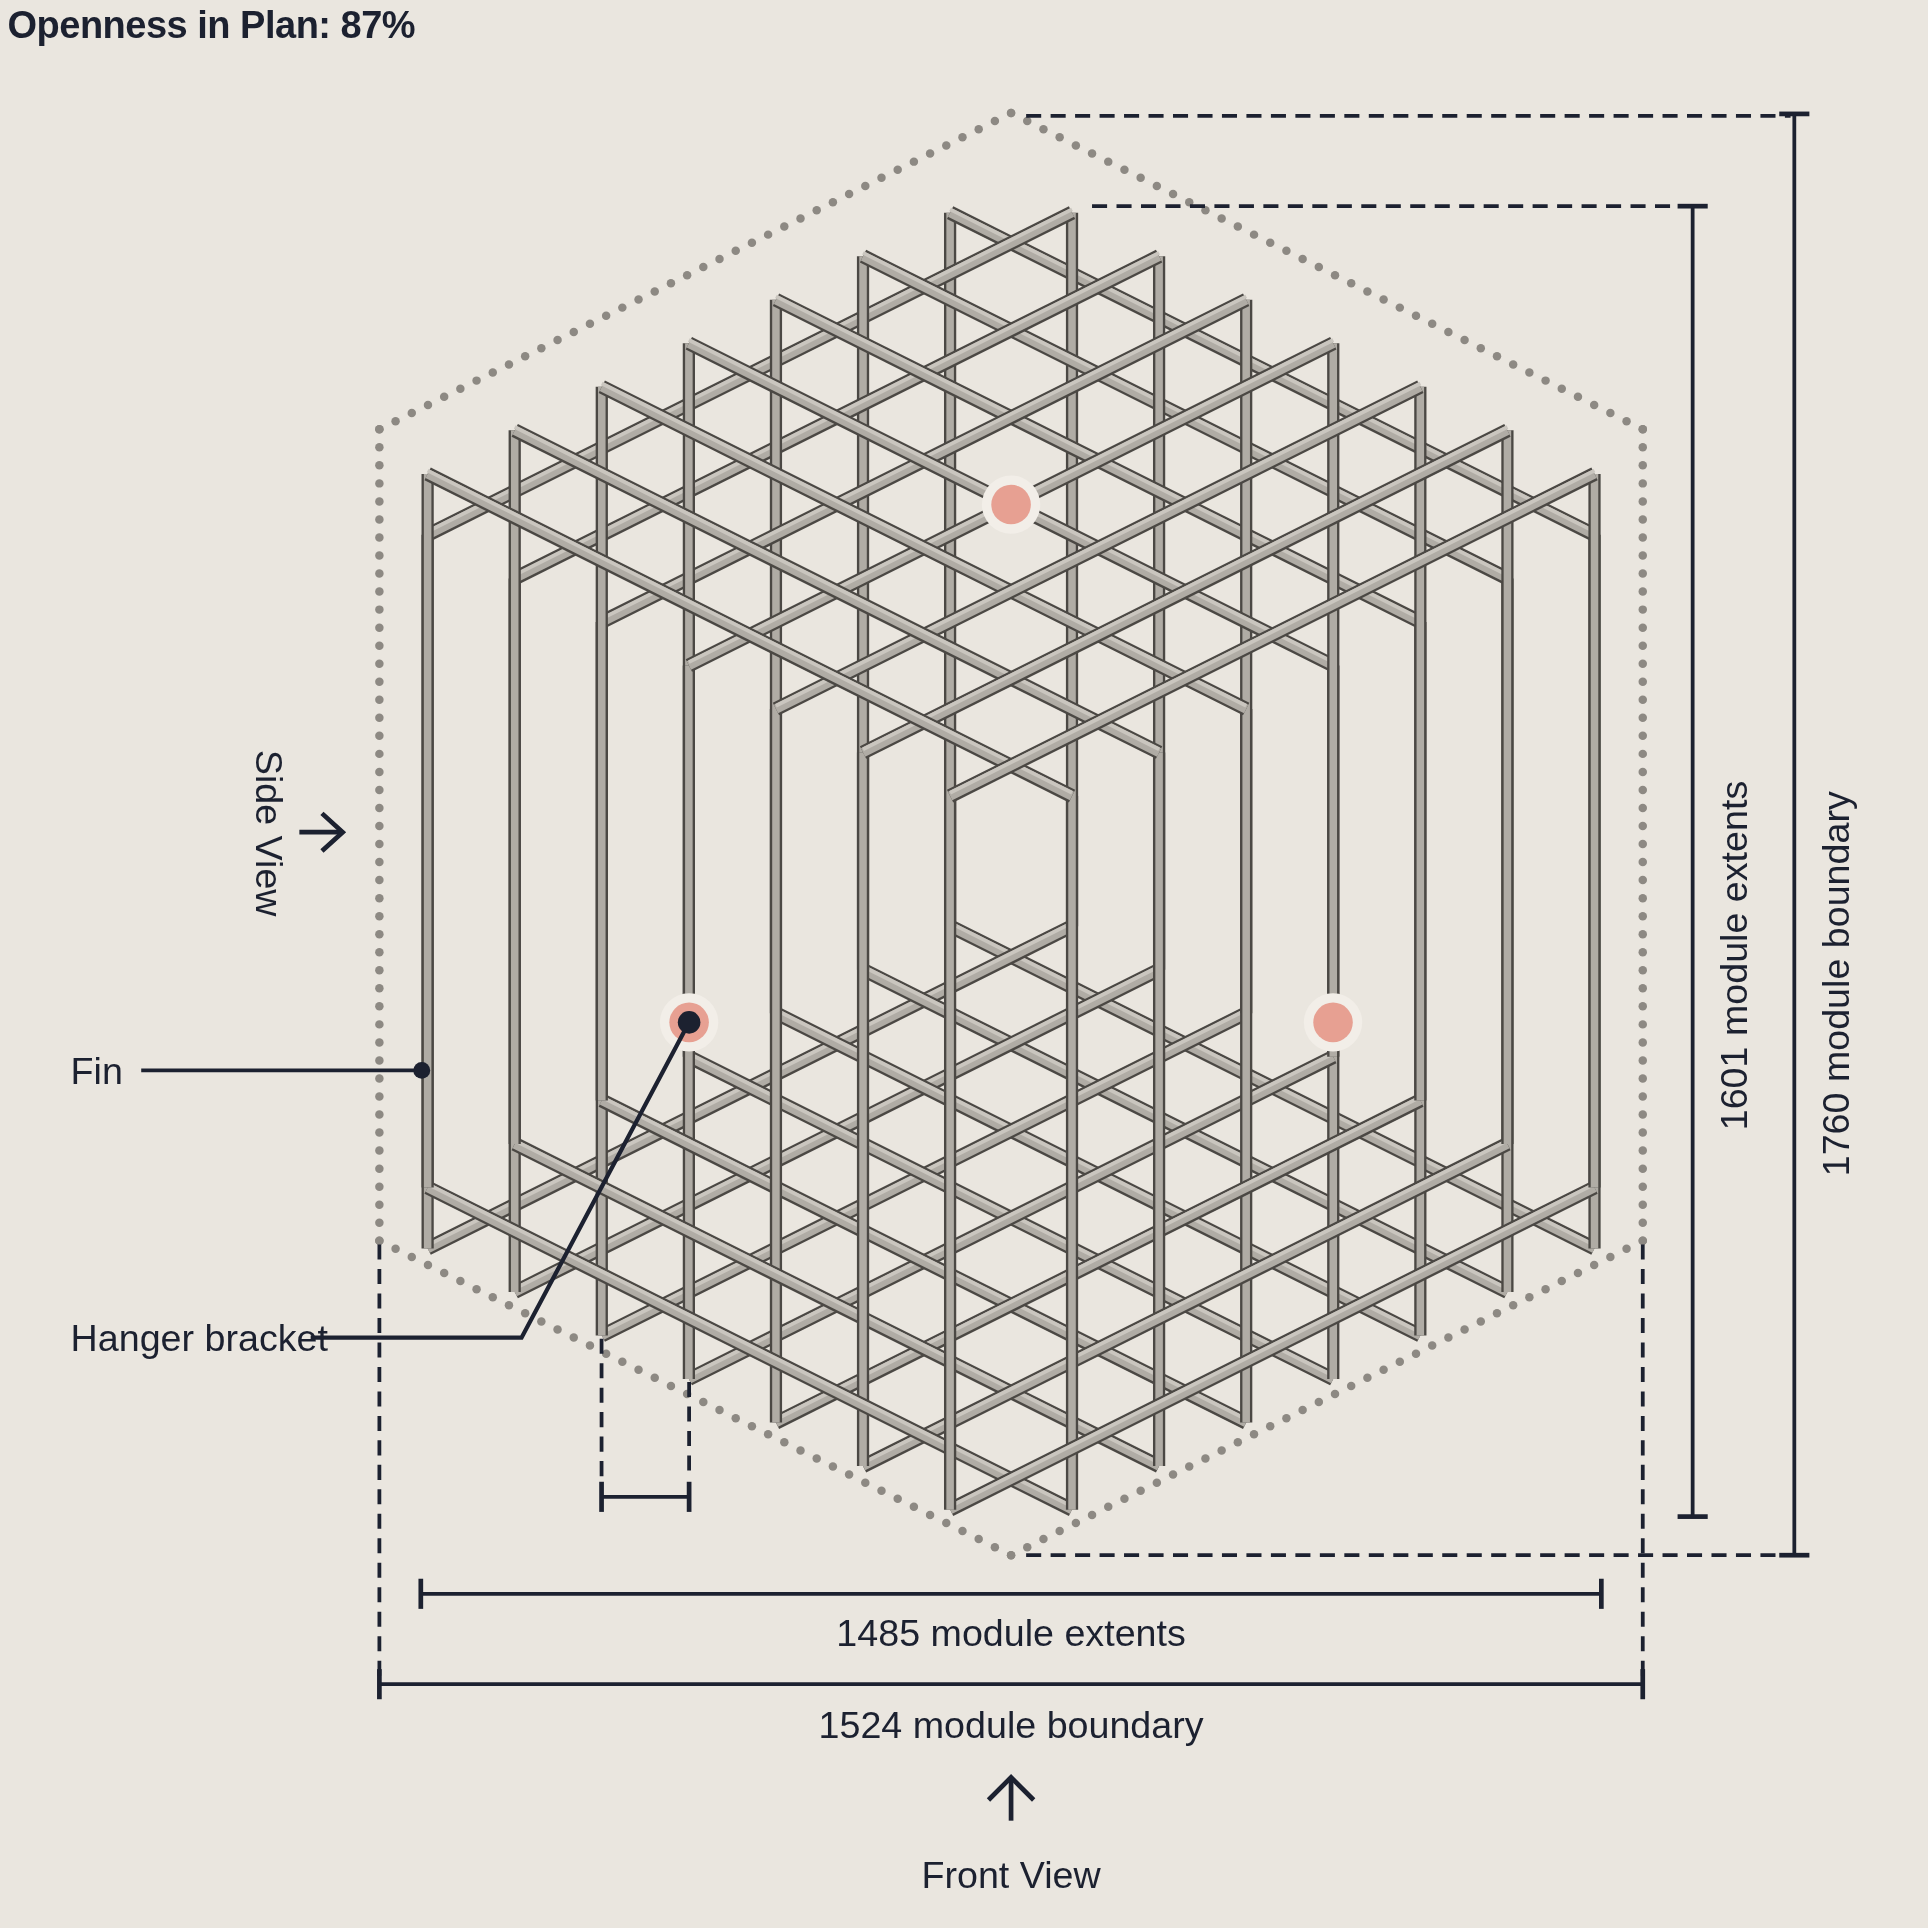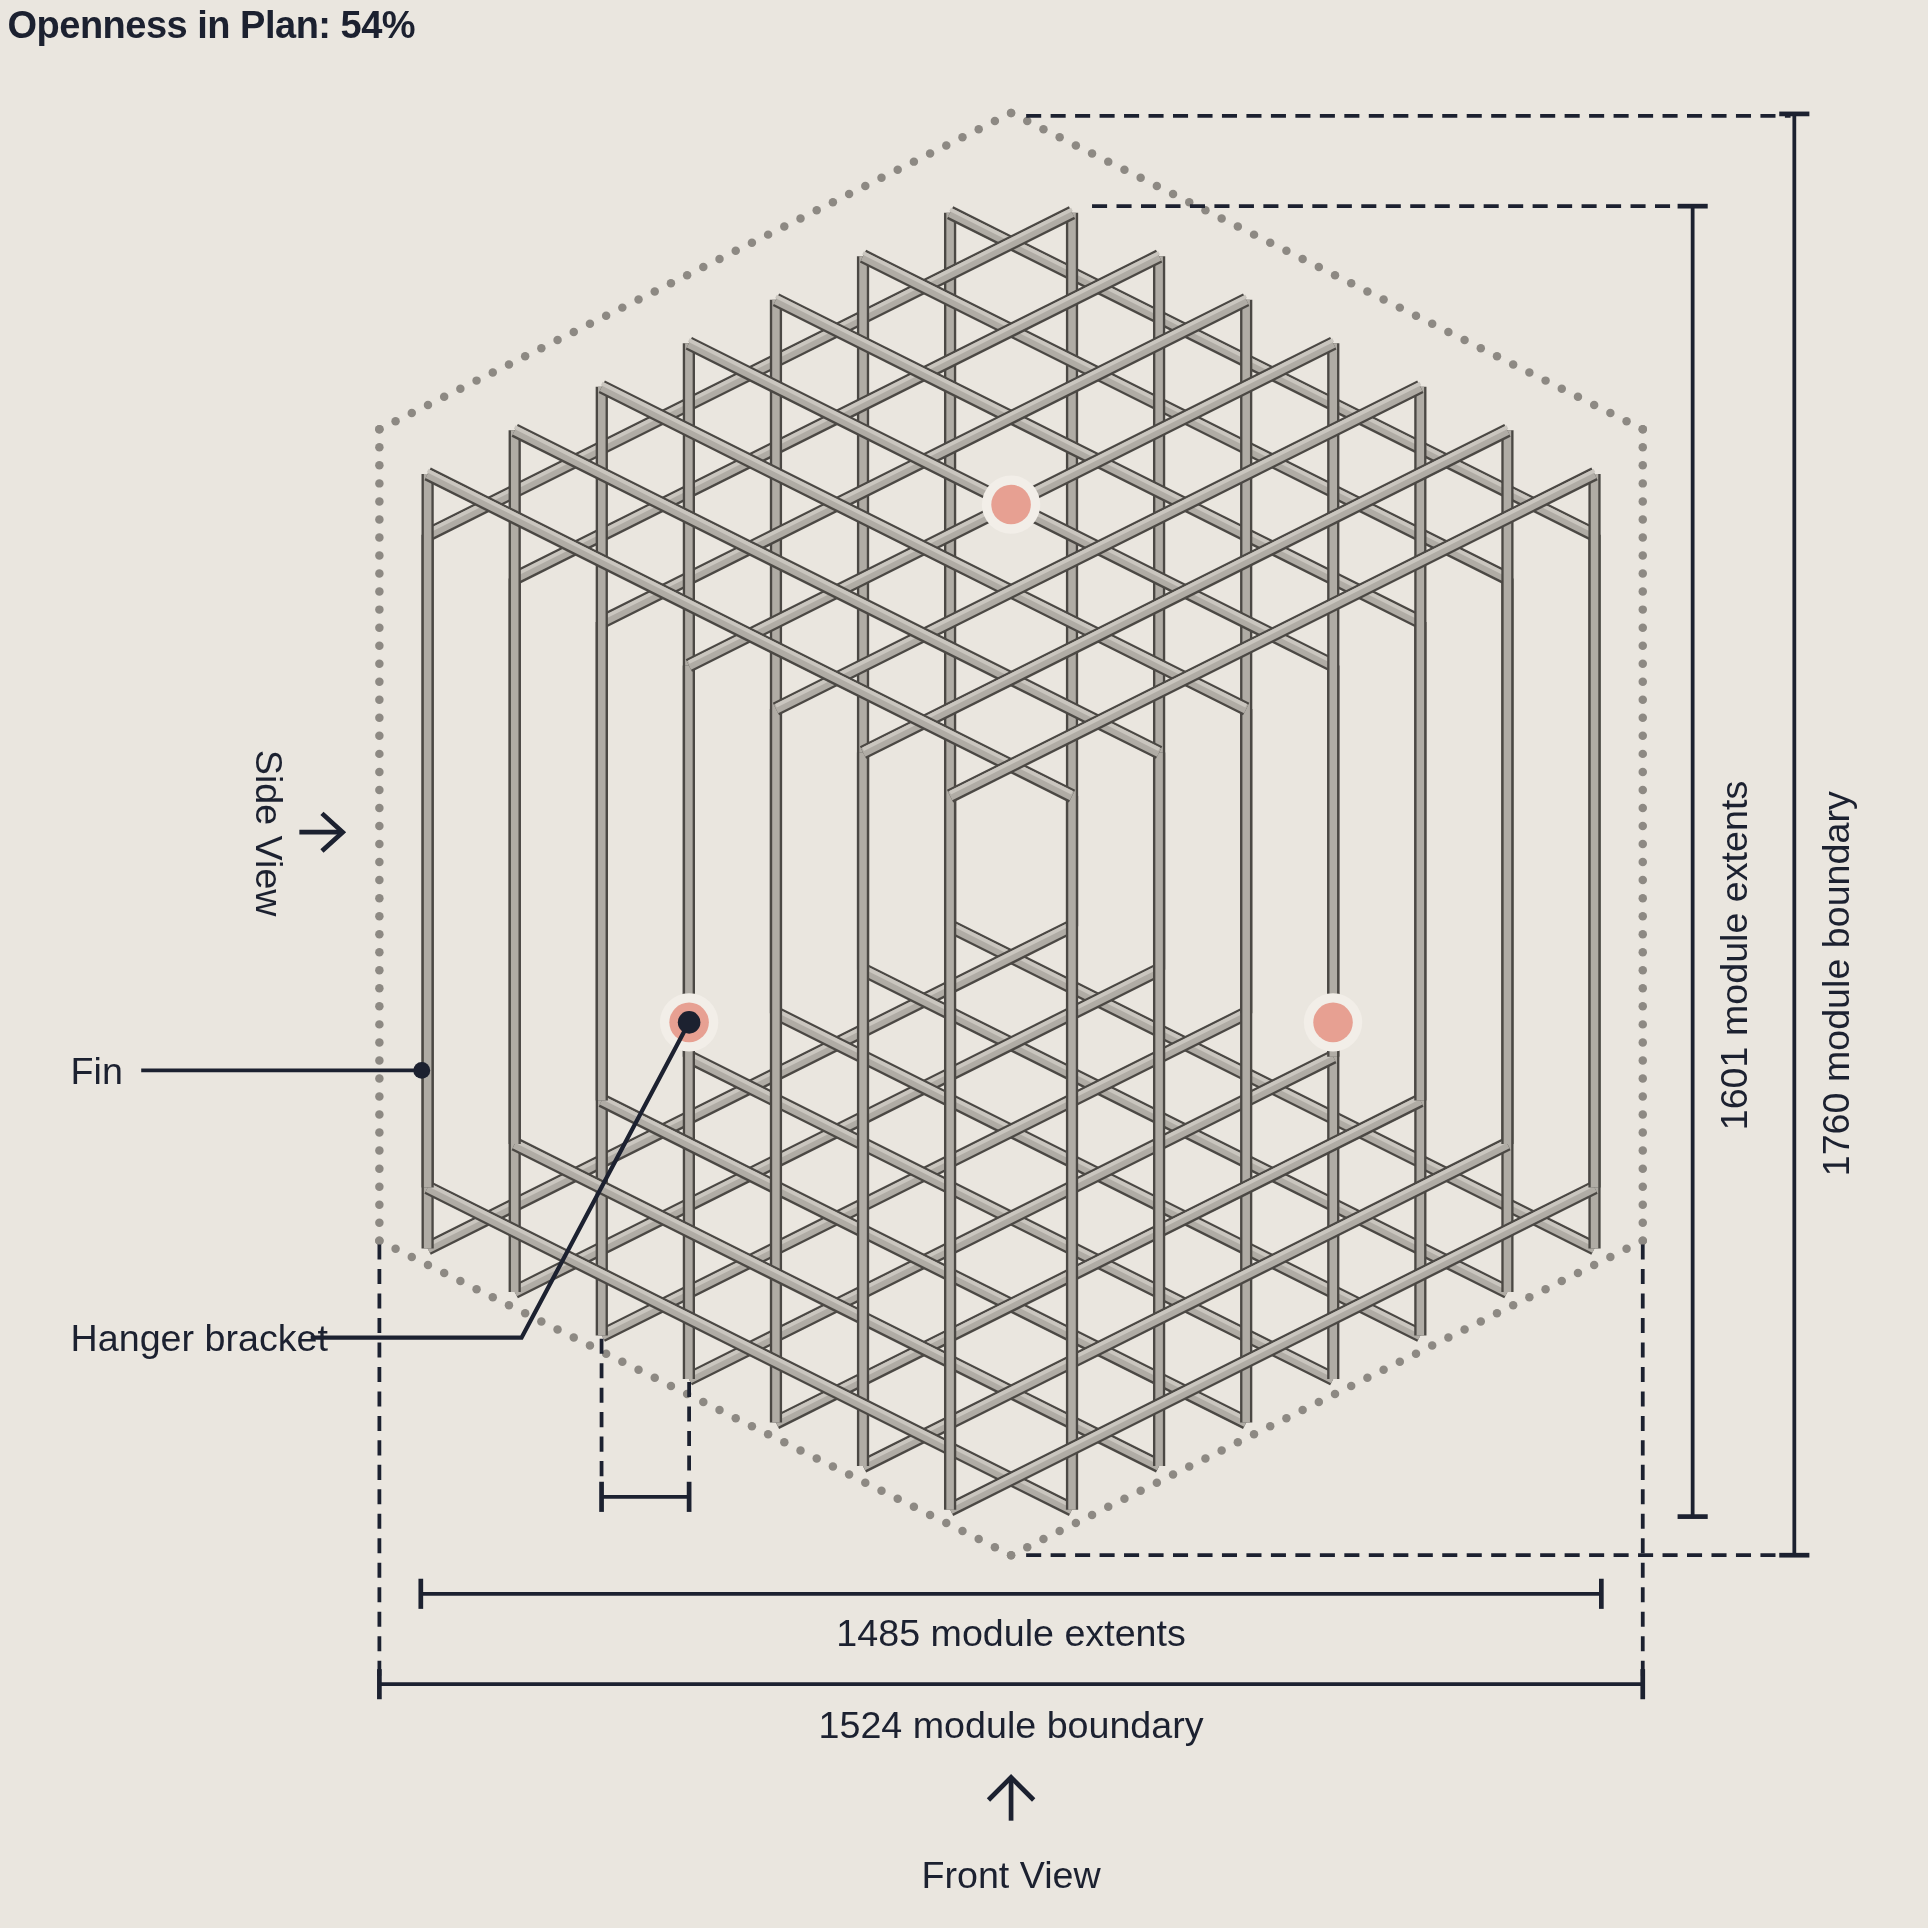--- a/index.html
+++ b/index.html
@@ -12,21 +12,21 @@
   svg{position:absolute;left:0;top:0;display:block;}
   text{
     font-family:"Liberation Sans",sans-serif;
     font-size:40px;
     fill:#1c2130;
   }
 </style>
 </head>
 <body>
 
-<div class="title">Openness in Plan: 54%</div>
+<div class="title">Openness in Plan: 87%</div>
 
 <svg id="diagram" width="1928" height="1928" viewBox="0 0 2048 2048">
   <g id="art">
       <g>
         <circle cx="1074" cy="120" r="4.5" fill="#8d8983"></circle>
         <circle cx="1091.2051282051282" cy="128.6153846153846" r="4.5" fill="#8d8983"></circle>
         <circle cx="1108.4102564102564" cy="137.23076923076923" r="4.5" fill="#8d8983"></circle>
         <circle cx="1125.6153846153845" cy="145.84615384615384" r="4.5" fill="#8d8983"></circle>
         <circle cx="1142.8205128205127" cy="154.46153846153845" r="4.5" fill="#8d8983"></circle>
         <circle cx="1160.025641025641" cy="163.0769230769231" r="4.5" fill="#8d8983"></circle>

